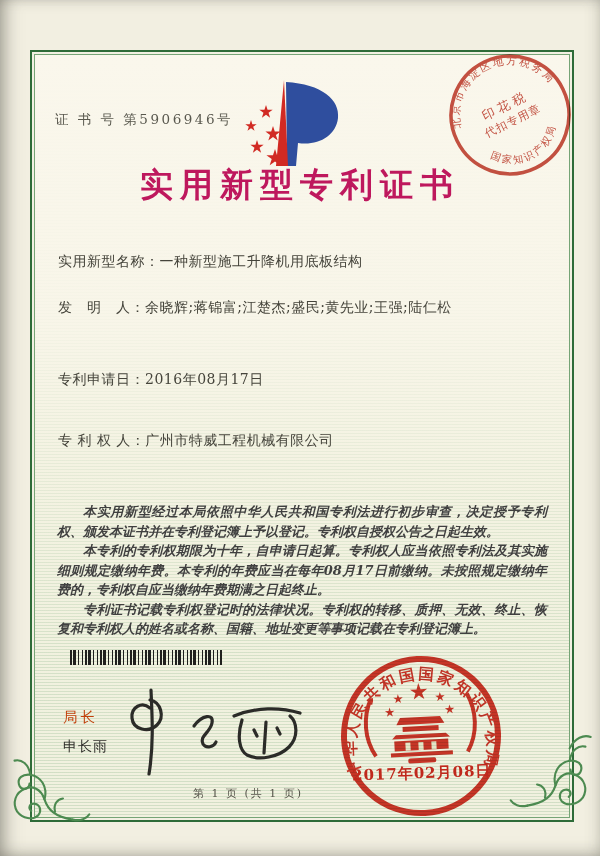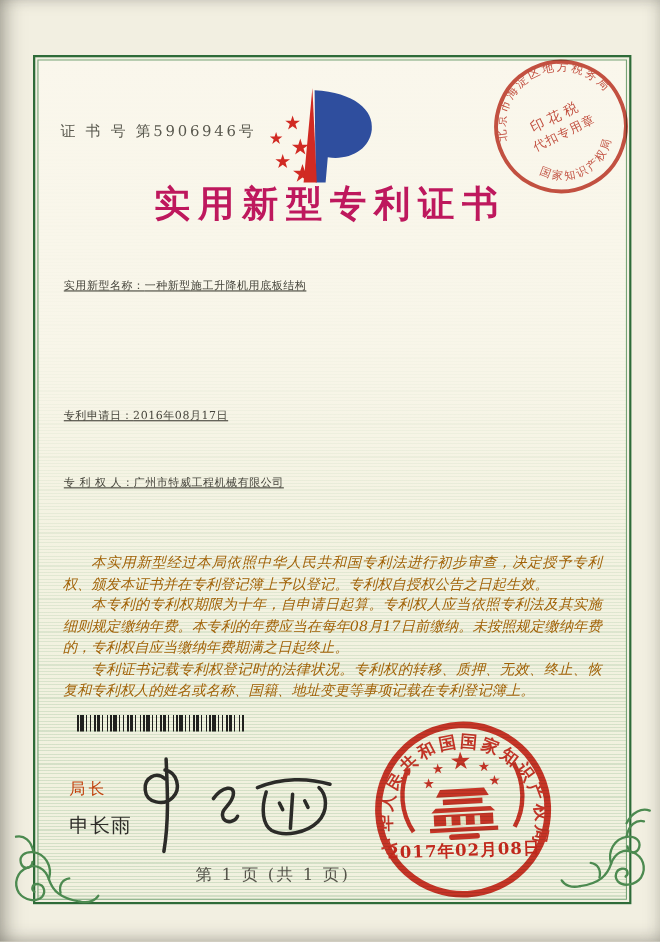--- a/index.html
+++ b/index.html
@@ -20,39 +20,39 @@
       linear-gradient(180deg, rgba(250,247,236,1) 0%, rgba(249,246,234,0.9) 34%,
         rgba(246,244,228,0.55) 55%, rgba(240,243,221,0.12) 78%, rgba(236,241,215,0) 100%),
       repeating-linear-gradient(180deg, rgba(120,168,122,0.26) 0 1px, rgba(255,255,255,0) 1px 3px),
       #f1f1df;
   }
   .abs{position:absolute;}
   .cert-no{left:55px;top:83px;font-size:13.5px;letter-spacing:2.5px;color:#59584e;margin-top:28px;}
   .logo{left:228px;top:72px;width:150px;height:105px;}
   .title{left:0;right:0;top:163px;text-align:center;font-size:33px;font-weight:bold;
          letter-spacing:7px;color:#be185d;}
-  .field{left:58px;font-size:10px;color:#45443b;letter-spacing:0.5px;white-space:nowrap;text-decoration:underline;}
+  .field{left:58px;font-size:14px;color:#45443b;letter-spacing:0.5px;white-space:nowrap;}
   .f0{top:253px}.f1{top:299px}.f2{top:344px}.f3{top:371px}.f4{top:432px}.f5{top:476px}
   .paras{left:57px;top:502px;width:490px;font-size:13px;line-height:19.5px;
-         color:#a16207;font-style:italic;text-align:justify;}
+         color:#404040;font-style:italic;text-align:justify;font-weight:bold;}
   .paras p{margin:0;text-indent:2em;}
   .barcode{left:70px;top:650px;width:152px;height:15px;
     background:repeating-linear-gradient(90deg,#20201e 0 2px,transparent 2px 3px,
       #20201e 3px 6px,transparent 6px 8px,#20201e 8px 9px,transparent 9px 12px,
       #20201e 12px 13px,transparent 13px 15px);}
   .dir-title{left:63px;top:708px;font-size:14.5px;color:#c2410c;letter-spacing:3px;}
-  .dir-name{left:63px;top:738px;font-size:18px;color:#2f2e2a;letter-spacing:1px;}
+  .dir-name{left:63px;top:738px;font-size:14px;color:#2f2e2a;letter-spacing:1px;}
   .signature{left:118px;top:686px;width:228px;height:95px;}
   .stamp{left:445px;top:50px;width:130px;height:130px;transform:rotate(-26deg);
          opacity:.88;mix-blend-mode:multiply;}
   .seal{left:337px;top:652px;width:168px;height:168px;transform:rotate(-3deg);
         opacity:.93;mix-blend-mode:multiply;}
   .seal-date{left:352px;top:764px;font-size:15px;color:#c0281c;letter-spacing:1px;
              transform:rotate(-2deg);font-weight:bold;white-space:nowrap;}
-  .footer{left:30px;top:786px;width:436px;text-align:center;font-size:15px;
+  .footer{left:30px;top:786px;width:436px;text-align:center;font-size:11px;
           color:#55544a;letter-spacing:2px;}
   .corner{width:88px;height:88px;}
   .corner-left{left:4px;top:736px;}
   .corner-right{left:508px;top:722px;transform:scaleX(-1);}
   .stamp text,.seal text{font-family:"DejaVu Serif","Liberation Serif",serif;}
 </style>
 </head>
 <body>
 
 <div class="page">
@@ -91,20 +91,21 @@
     <text x="64" y="58" font-size="12.5" fill="#bf3b2c" text-anchor="middle" letter-spacing="4">印花税</text>
     <text x="64" y="74" font-size="11" fill="#bf3b2c" text-anchor="middle" letter-spacing="1">代扣专用章</text>
     <text font-size="10" fill="#bf3b2c" letter-spacing="2">
       <textPath href="#stampBottom" startOffset="50%" text-anchor="middle">国家知识产权局</textPath>
     </text>
   </svg>
 
   <div class="title abs">实用新型专利证书</div>
 
   <div class="field abs f0"><span>实用新型名称：</span><span>一种新型施工升降机用底板结构</span></div>
+  <div class="field abs f1"><span>发　明　人：</span><span>余晓辉;蒋锦富;江楚杰;盛民;黄先业;王强;陆仁松</span></div>
   <div class="field abs f3"><span>专利申请日：</span><span>2016年08月17日</span></div>
   <div class="field abs f4"><span>专 利 权 人：</span><span>广州市特威工程机械有限公司</span></div>
 
   <div class="paras abs">
     <p>本实用新型经过本局依照中华人民共和国专利法进行初步审查，决定授予专利权、颁发本证书并在专利登记簿上予以登记。专利权自授权公告之日起生效。</p>
     <p>本专利的专利权期限为十年，自申请日起算。专利权人应当依照专利法及其实施细则规定缴纳年费。本专利的年费应当在每年08月17日前缴纳。未按照规定缴纳年费的，专利权自应当缴纳年费期满之日起终止。</p>
     <p>专利证书记载专利权登记时的法律状况。专利权的转移、质押、无效、终止、恢复和专利权人的姓名或名称、国籍、地址变更等事项记载在专利登记簿上。</p>
   </div>
 
   <div class="barcode abs"></div>

